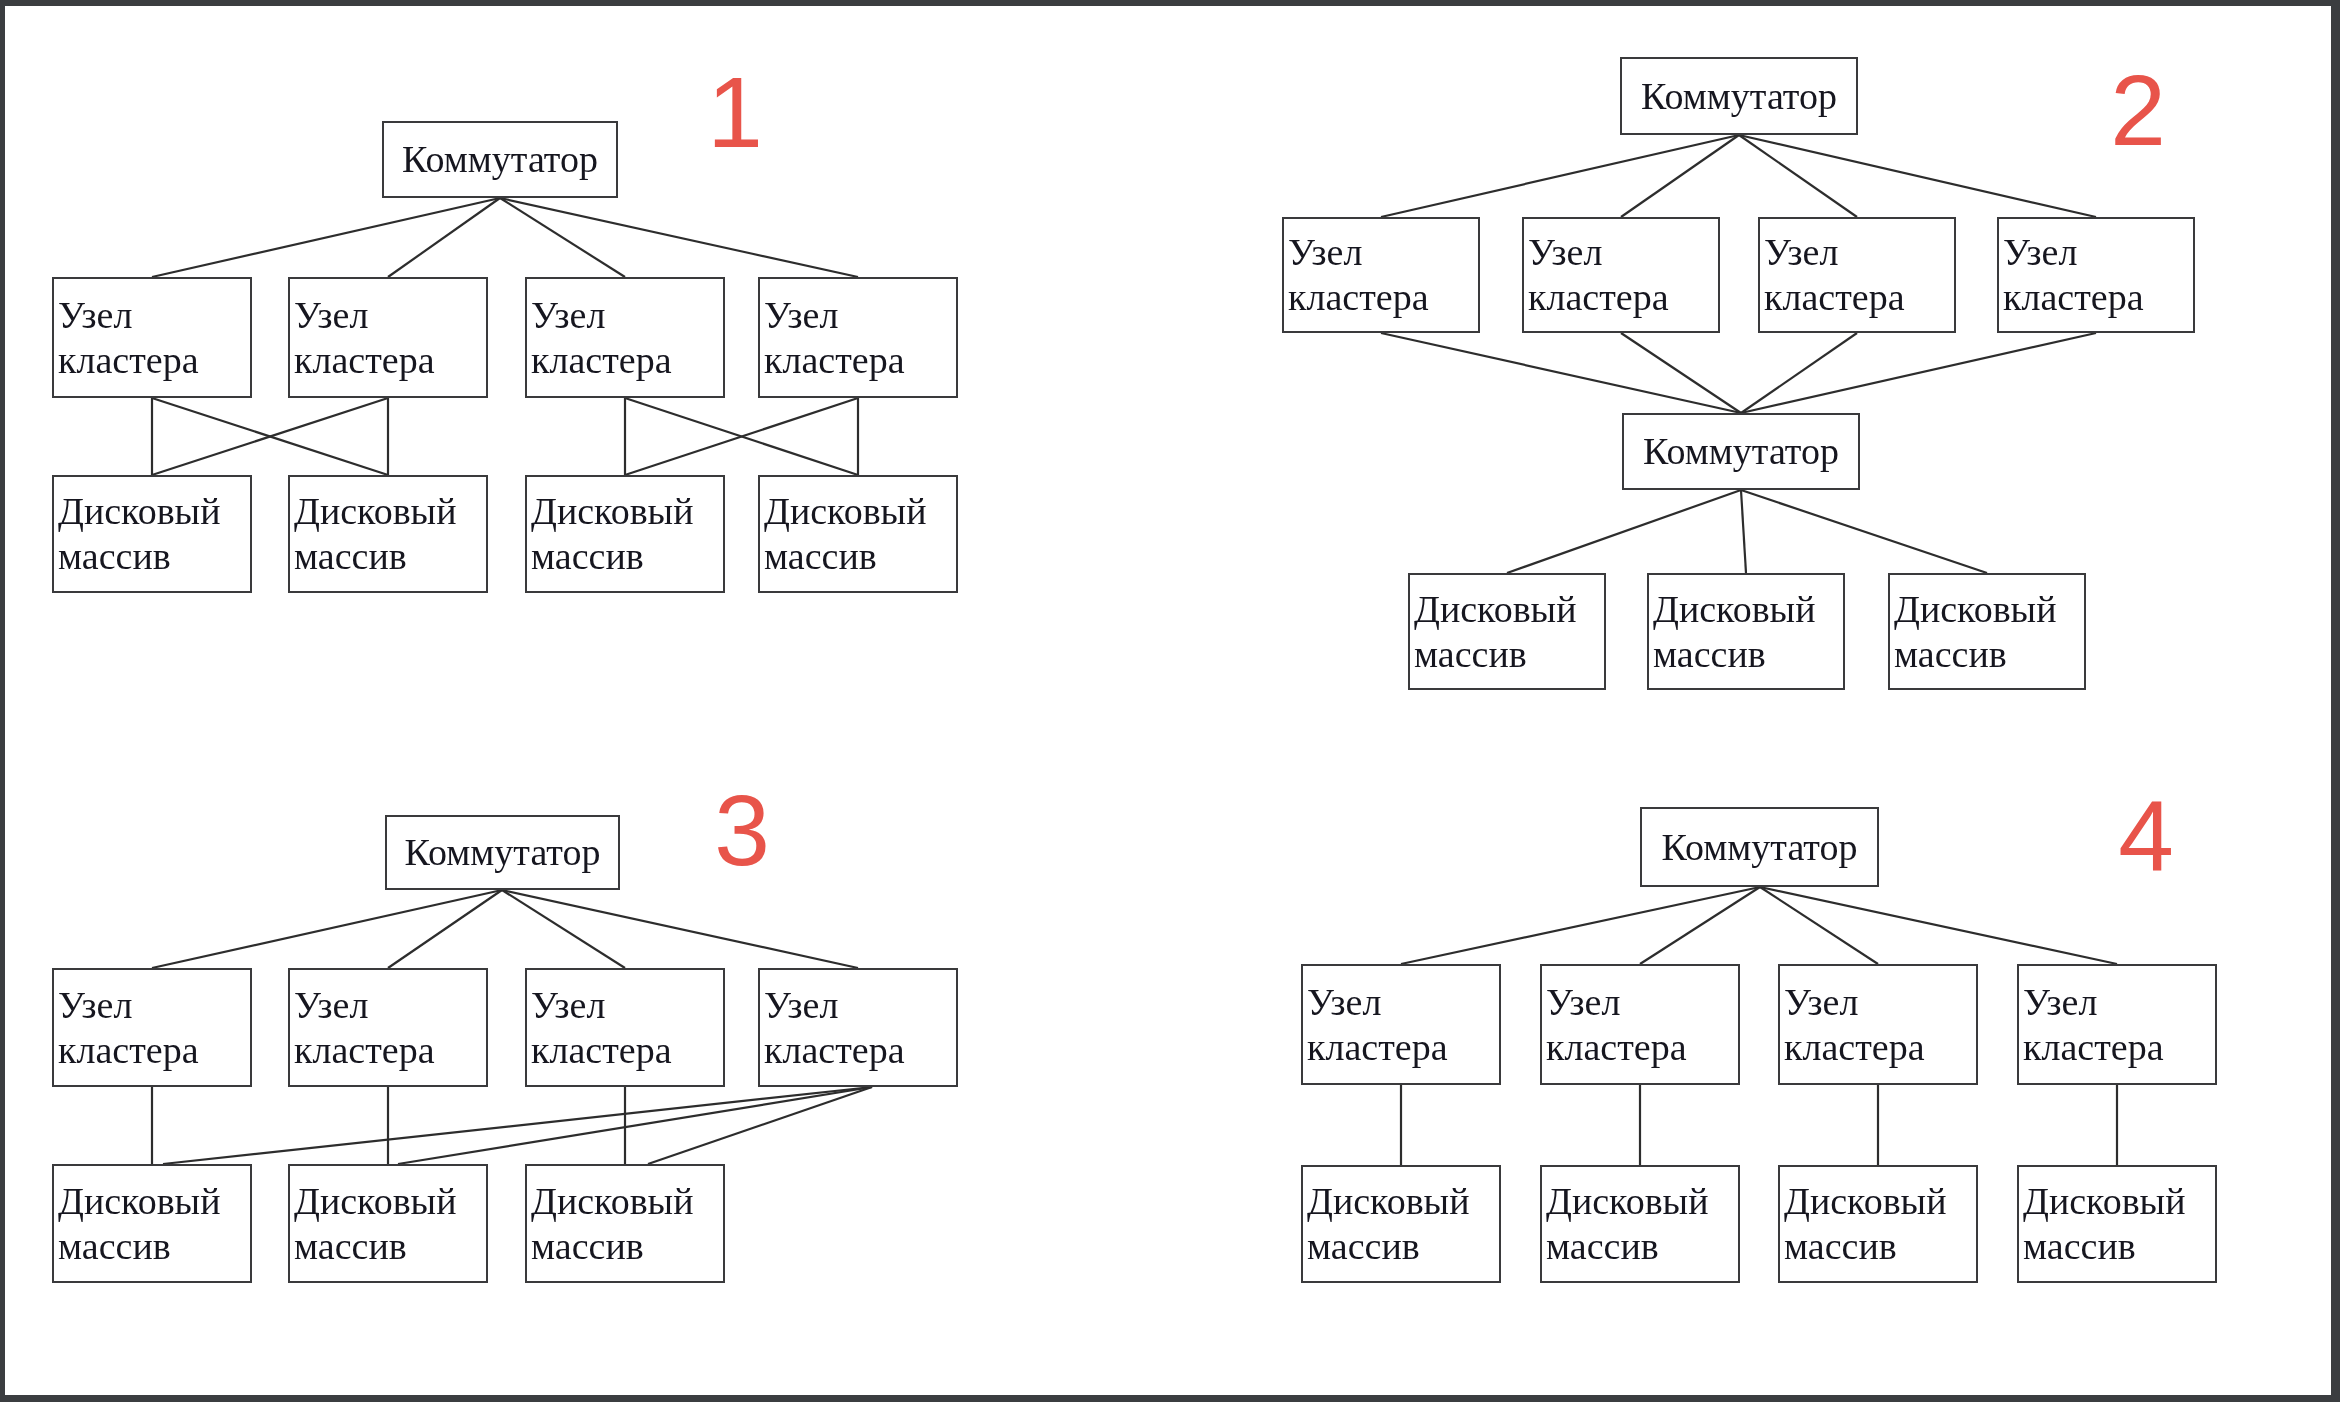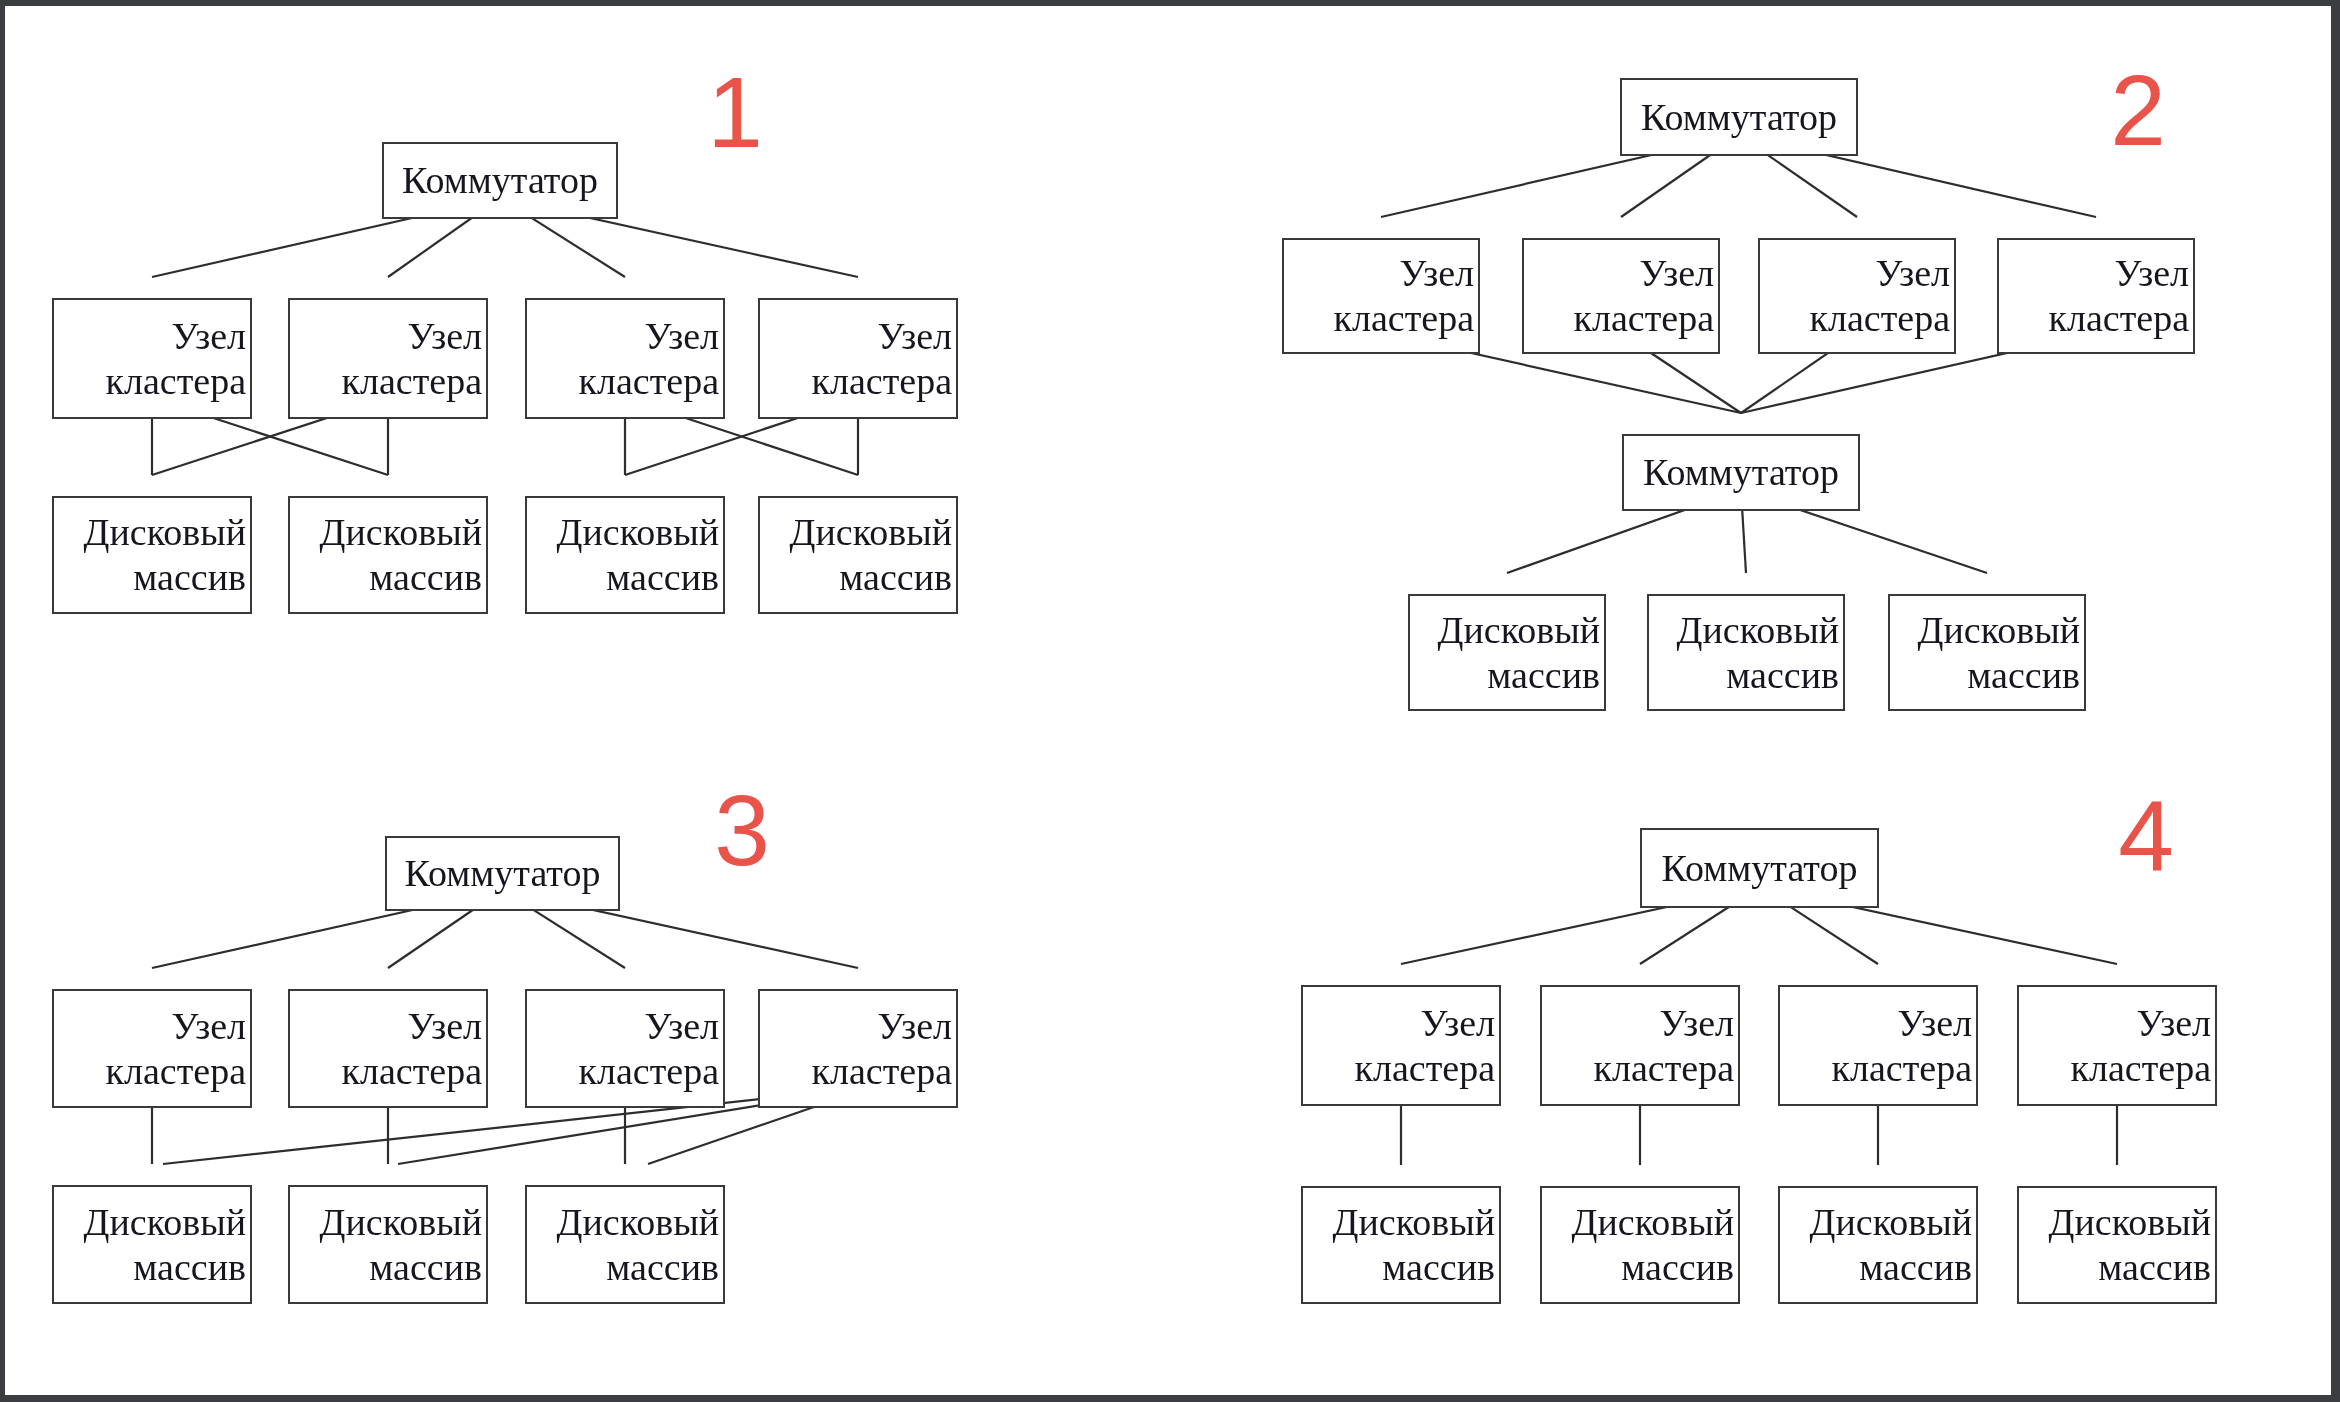--- a/index.html
+++ b/index.html
@@ -30,23 +30,22 @@
     position:absolute;
     box-sizing:border-box;
     background:#ffffff;
     border:2.5px solid var(--box-border);
     color:var(--ink);
     font-size:38px;
     line-height:1.18;
     display:flex;
     align-items:center;
     justify-content:center;
-    text-align:right;
+    text-align:left;
     padding:2px 4px;
-    margin-top:21px;
   }
   .num{
     position:absolute;
     transform:translate(-50%,-50%);
     font-family:"Liberation Sans","DejaVu Sans",sans-serif;
     font-size:100px;
     font-weight:400;
     color:var(--accent);
     line-height:1;
     user-select:none;

